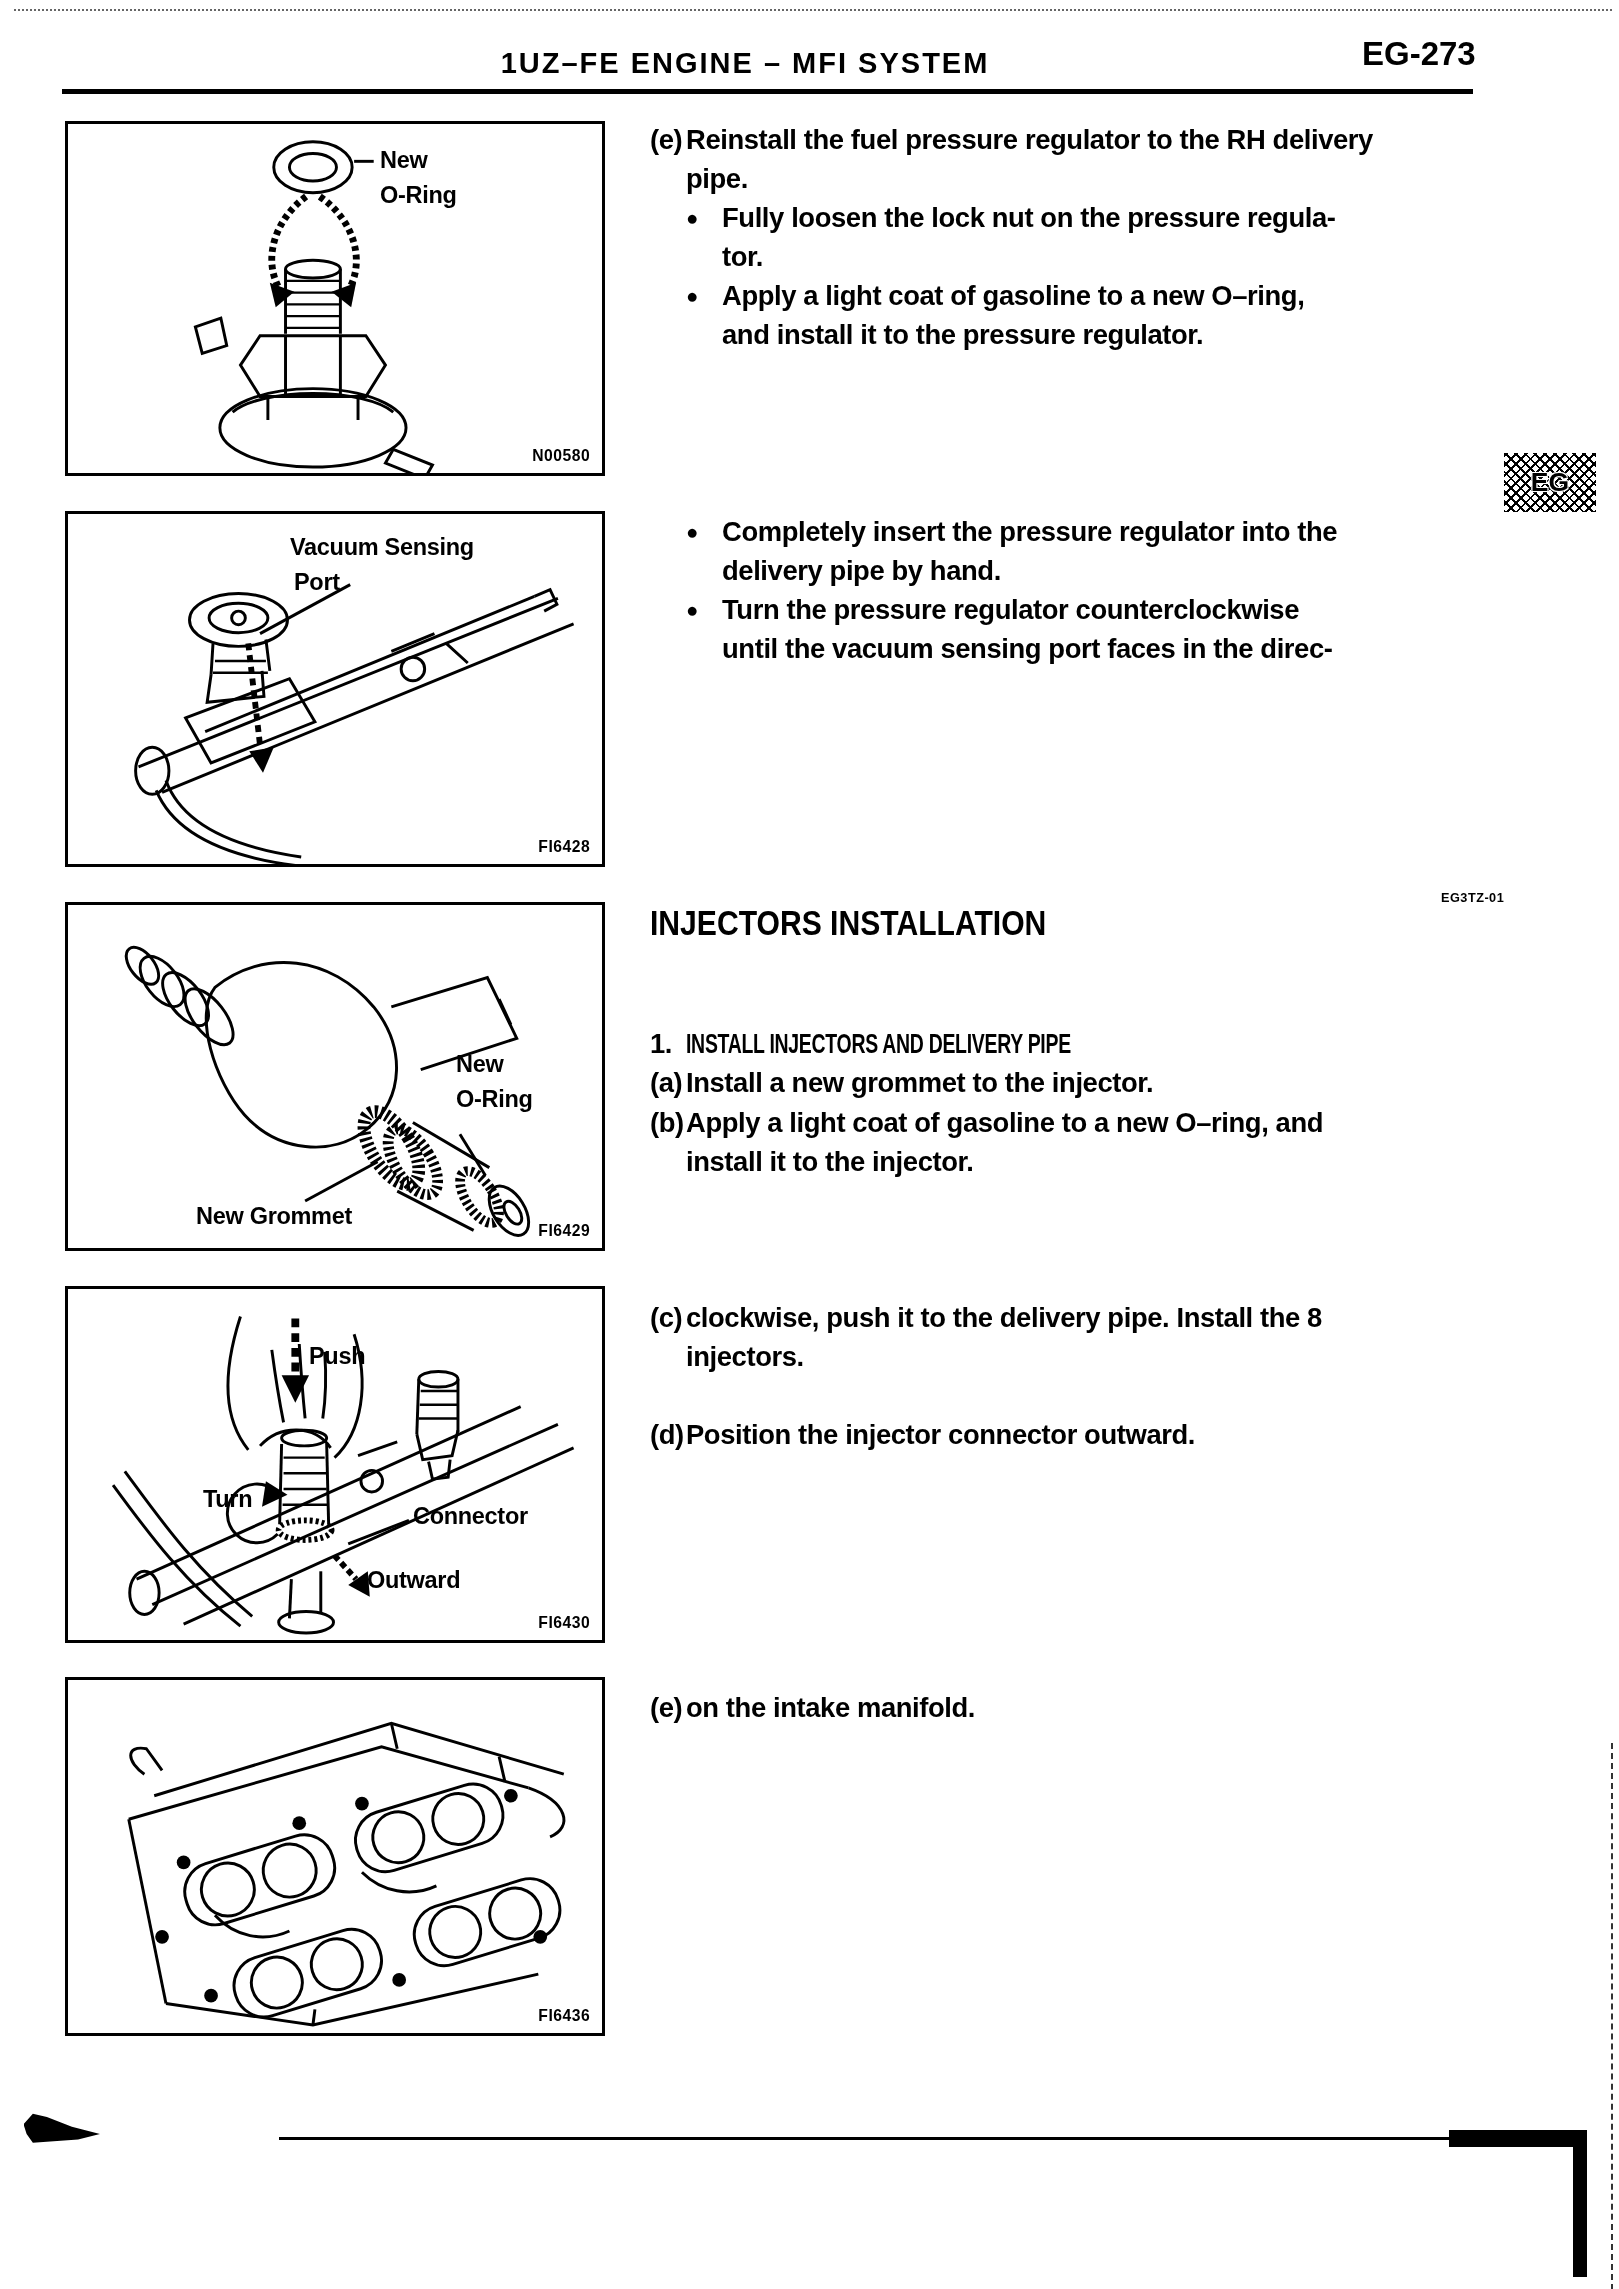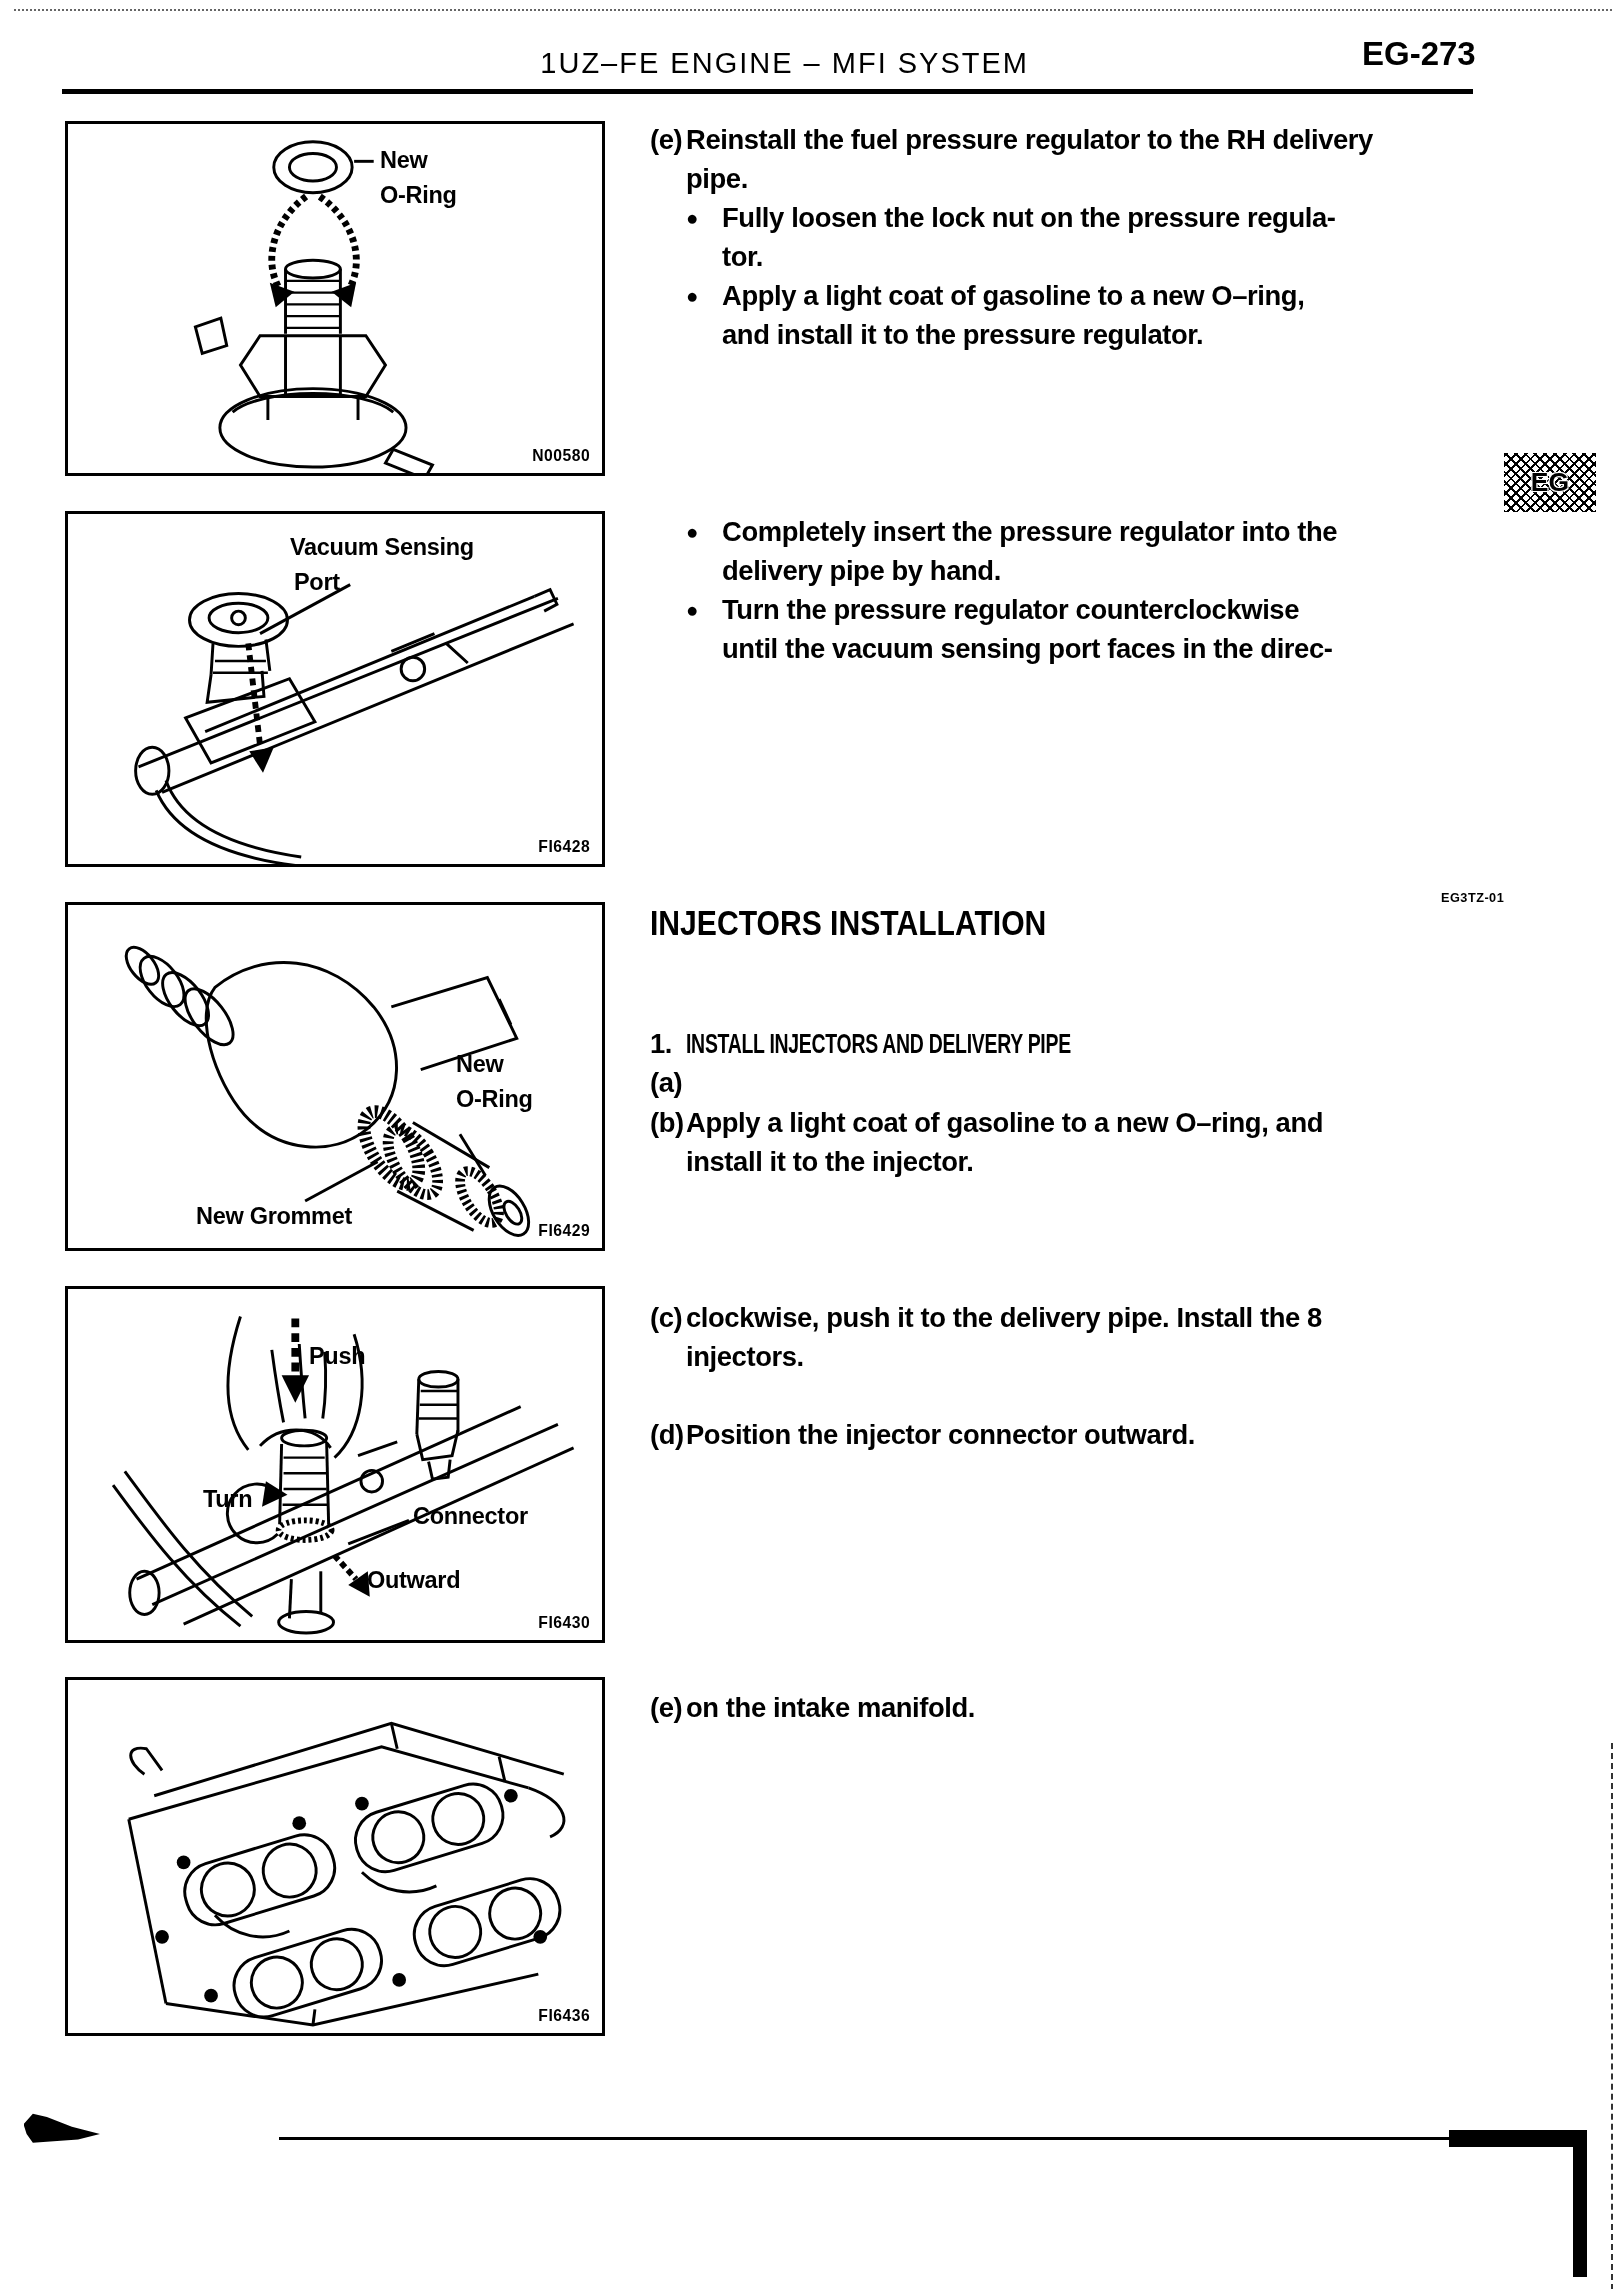--- a/index.html
+++ b/index.html
@@ -5,21 +5,21 @@
   html,body{margin:0;padding:0;background:#e8e8e8;}
   .page{position:relative;width:1619px;height:2290px;background:#ffffff;overflow:hidden;
         font-family:"Liberation Sans",sans-serif;color:#000;}
   .abs{position:absolute;}
   .ln{font-size:27.4px;line-height:39px;font-weight:bold;letter-spacing:-0.4px;white-space:nowrap;color:#000;}
   .cond66{transform:scaleX(0.66);transform-origin:0 50%;}
   .cond71{transform:scaleX(0.71);transform-origin:0 50%;}
   .h1{font-size:35px;line-height:43px;font-weight:bold;white-space:nowrap;display:inline-block;
       transform:scaleX(0.86);transform-origin:0 50%;}
   .refcode{font-size:12.7px;font-weight:bold;letter-spacing:0.5px;white-space:nowrap;margin-left:36px;}
-  .hdr-title{font-size:29px;font-weight:normal;letter-spacing:2px;white-space:nowrap;text-align:right;width:568px;}
+  .hdr-title{font-size:29px;font-weight:bold;letter-spacing:2px;white-space:nowrap;text-align:center;width:568px;}
   .pageno{font-size:33px;font-weight:bold;white-space:nowrap;}
   .figbox{position:absolute;border:3.9px solid #000;background:#fff;}
   .figbox svg{position:absolute;left:0;top:0;}
   .flabel{position:absolute;font-size:23.5px;line-height:33px;font-weight:bold;letter-spacing:-0.3px;white-space:nowrap;}
   .fcode{position:absolute;right:11.8px;bottom:7.8px;font-size:15.7px;font-weight:bold;letter-spacing:0.5px;text-align:right;}
   .bullet{font-size:20.6px;line-height:39px;font-weight:bold;}
   .egtab{position:absolute;left:1504px;top:453px;width:92px;height:59px;
          background:
            repeating-linear-gradient(45deg,#000 0 2px,rgba(0,0,0,0) 2px 6.9px),
            repeating-linear-gradient(-45deg,#000 0 2px,rgba(0,0,0,0) 2px 6.9px),#fff;
@@ -274,20 +274,23 @@
   <div class="abs" style="left:650px;top:1024px;">
     <span class="ln">1.</span>
   </div>
   <div class="abs" style="left:686px;top:1024px;">
     <div class="ln cond71">INSTALL INJECTORS AND DELIVERY PIPE</div>
   </div>
 
   <div class="abs" style="left:650px;top:1063px;">
     <span class="ln">(a)</span>
   </div>
+  <div class="abs" style="left:686px;top:1063px;">
+    <div class="ln">Install a new grommet to the injector.</div>
+  </div>
 
   <div class="abs" style="left:650px;top:1103px;">
     <span class="ln">(b)</span>
   </div>
   <div class="abs" style="left:686px;top:1103px;">
     <div class="ln">Apply a light coat of gasoline to a new O–ring, and</div>
     <div class="ln">install it to the injector.</div>
   </div>
 
   <div class="abs" style="left:650px;top:1298px;">

